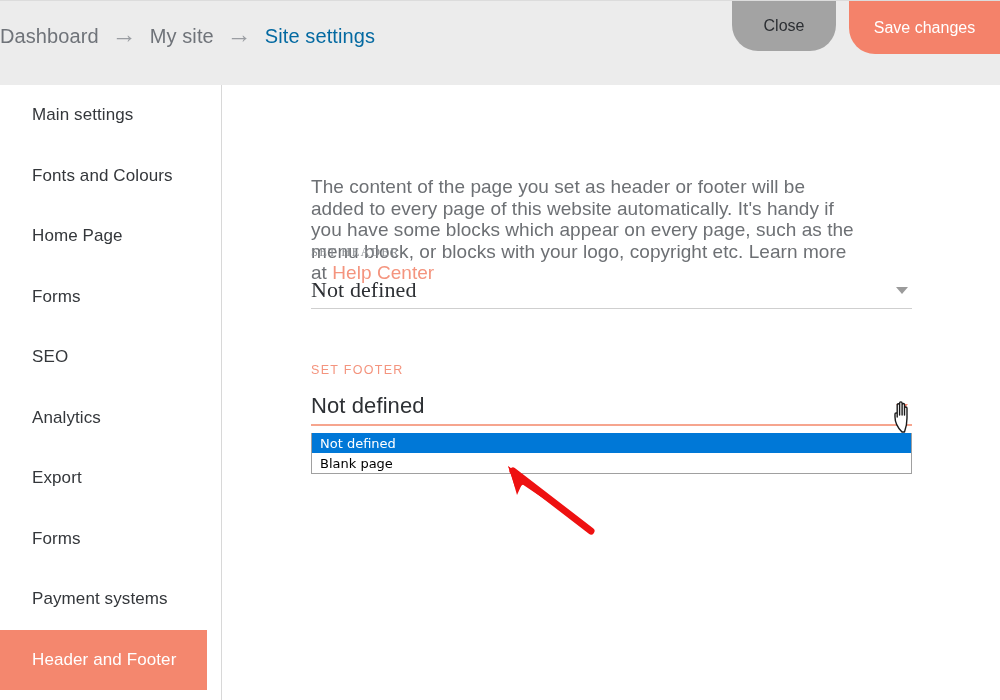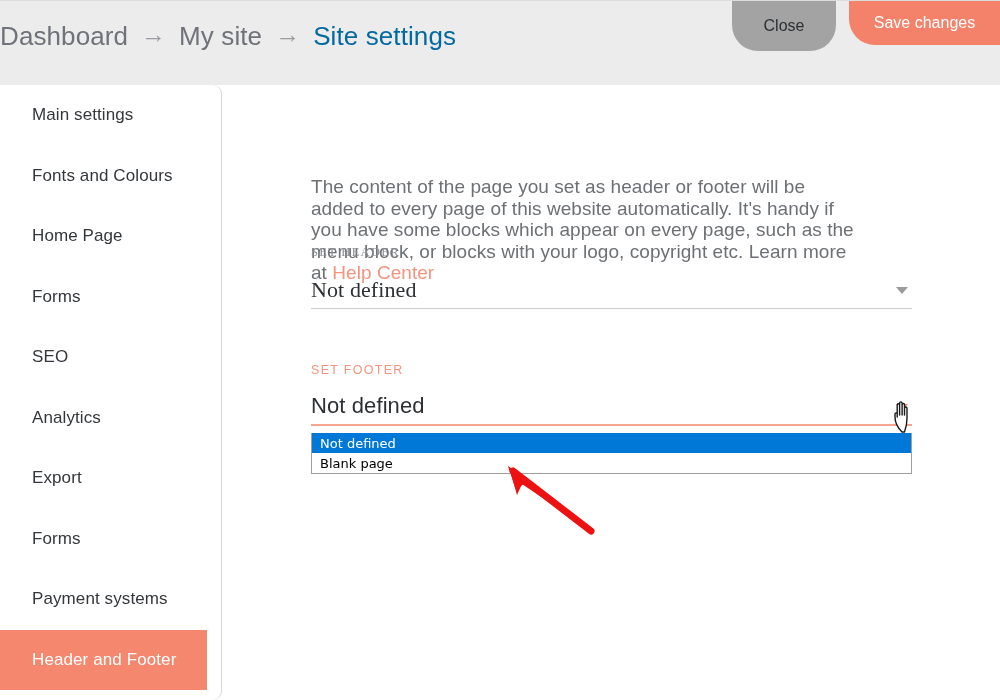--- a/index.html
+++ b/index.html
@@ -30,21 +30,21 @@
 
   .breadcrumb {
     position: absolute;
     left: 0; top: 12px;
     height: 46px;
     display: flex;
     align-items: center;
     white-space: nowrap;
   }
   .crumb {
-    font-size: 26px;
+    font-size: 20px;
     font-weight: 400;
     letter-spacing: 0.1px;
     line-height: 1;
     padding: 0;
   }
   .crumb.lvl0 { color: #6f7379; }
   .crumb.lvl1 { color: #6f7379; }
   .crumb.current { color: #0369a1; }
   .crumb-sep {
     color: #9a9da2;
@@ -69,35 +69,34 @@
   }
   .btn-close {
     top: 0px; left: 732px;
     width: 104px; height: 50px;
     background: #a3a3a3;
     color: #2c2f33;
     border-radius: 0 0 26px 26px;
   }
   .btn-save {
     top: 0px; left: 849px;
-    width: 151px; height: 44px;
+    width: 151px; height: 53px;
     background: #f4826a;
     color: #ffffff;
     border-radius: 0 0 0 26px;
   }
 
   
   .sidebar {
     position: absolute;
     left: 0; top: 85px;
     width: 222px;
     height: 615px;
     background: #ffffff;
     border-right: 1px solid #d8d8d8;
-    border-radius: 9px;
   }
   .side-item {
     position: relative;
     height: 60.5px;
     display: flex;
     align-items: center;
     padding-left: 32px;
     font-size: 17px;
     color: #34373b;
     cursor: pointer;

